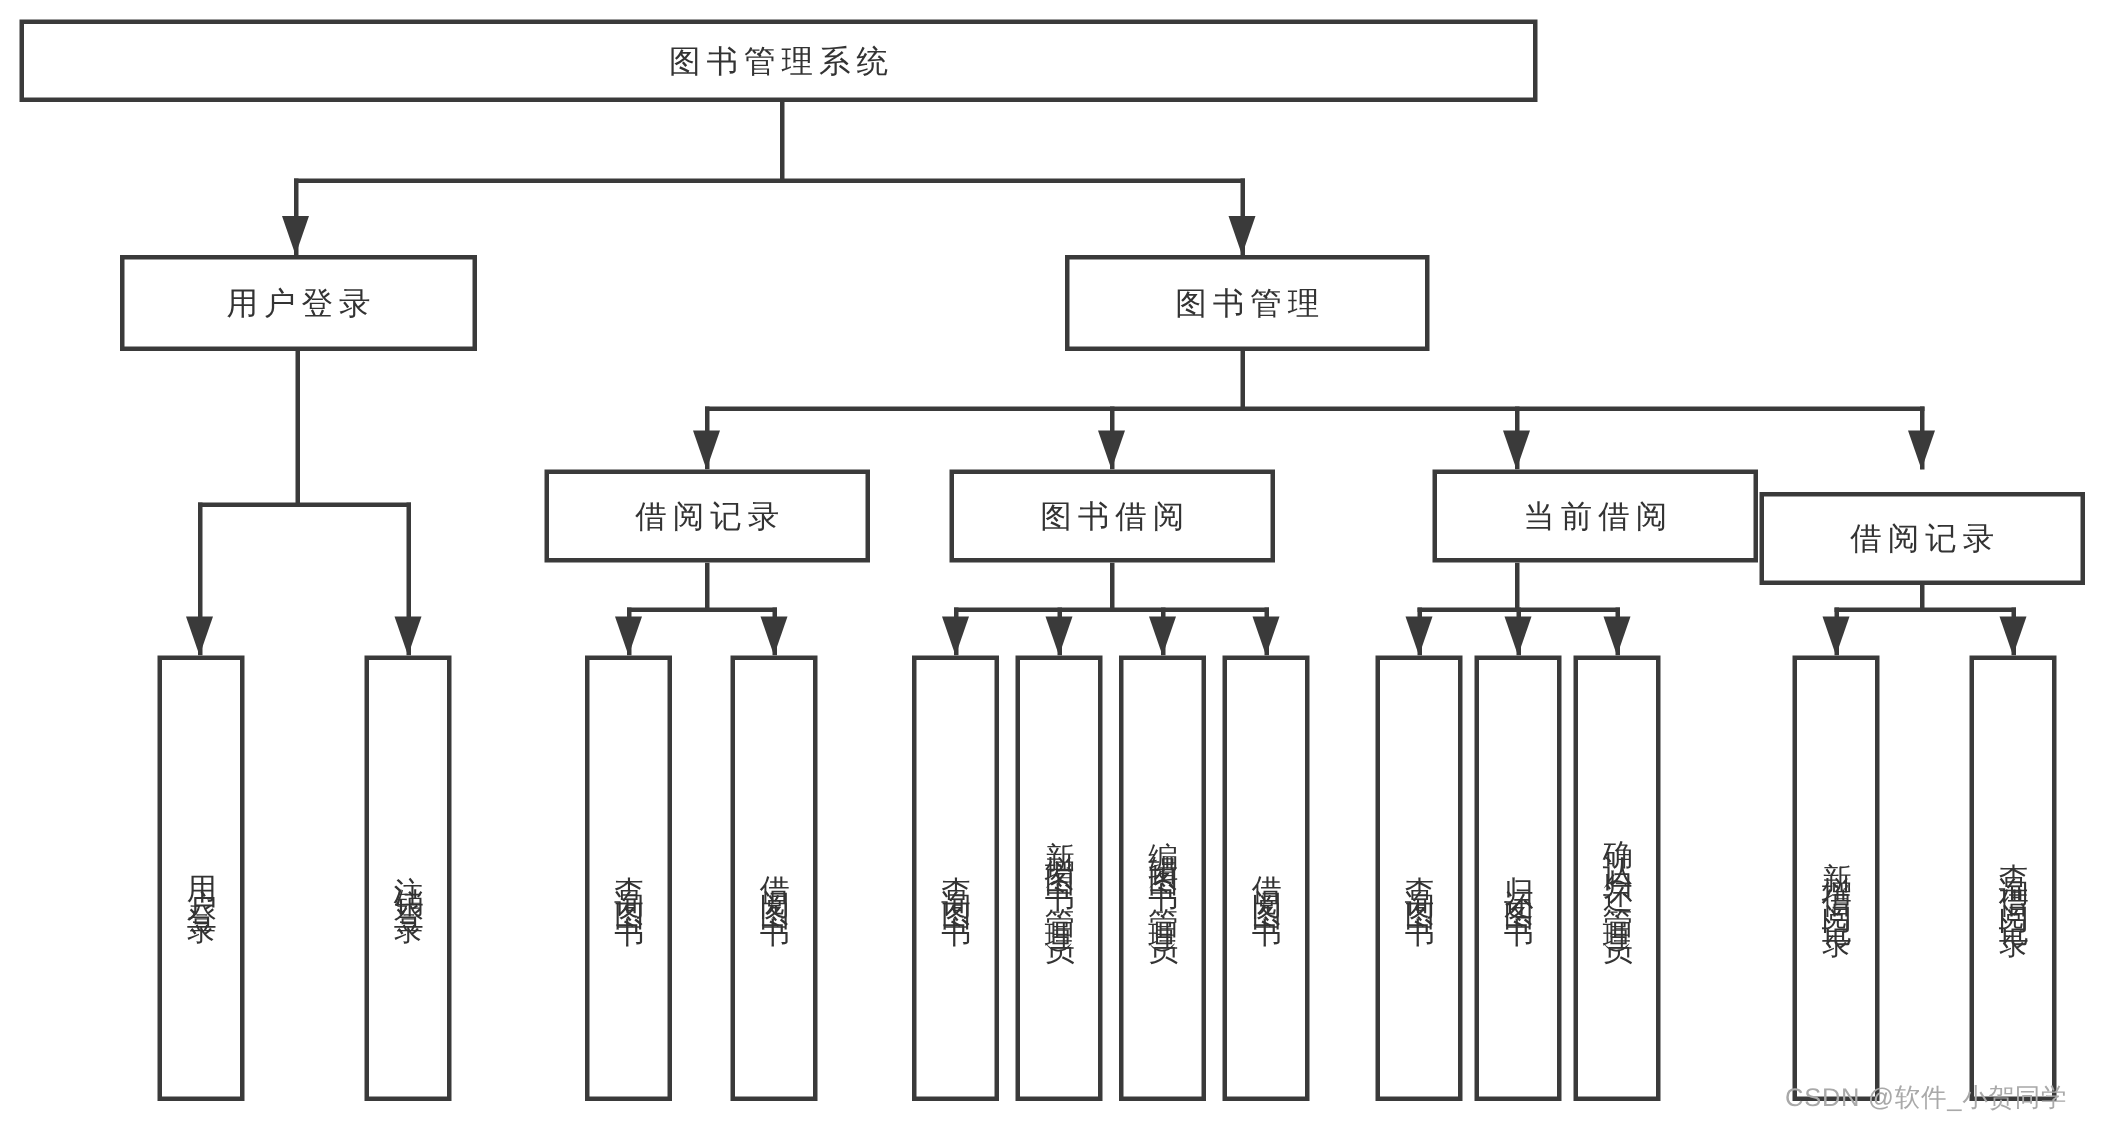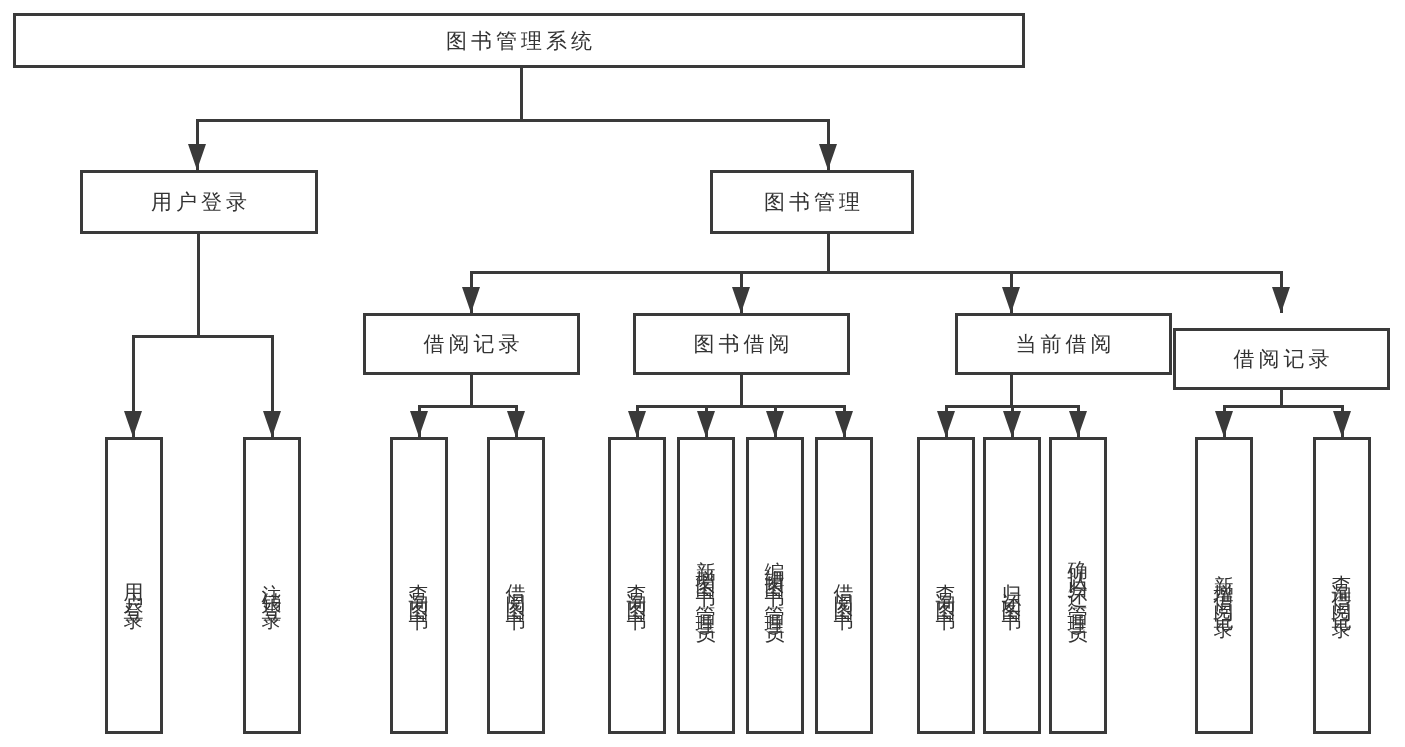--- a/index.html
+++ b/index.html
@@ -93,21 +93,21 @@
   <div class="arrow" style="left:1215px;top:411px;"></div>
   <div class="arrow" style="left:1333px;top:411px;"></div>
 
   <div class="box hbox" style="left:13px;top:13px;width:1012px;height:55px;text-align:center;">
     <span>图书管理系统</span>
   </div>
 
   <div class="box hbox" style="left:80px;top:170px;width:238px;height:64px;">
     <span>用户登录</span>
   </div>
-  <div class="box hbox" style="left:710px;top:170px;width:204px;height:64px;text-align:right;">
+  <div class="box hbox" style="left:710px;top:170px;width:243px;height:64px;text-align:right;">
     <span>图书管理</span>
   </div>
 
   <div class="box hbox" style="left:363px;top:313px;width:217px;height:62px;">
     <span>借阅记录</span>
   </div>
   <div class="box hbox" style="left:633px;top:313px;width:217px;height:62px;">
     <span>图书借阅</span>
   </div>
   <div class="box hbox" style="left:955px;top:313px;width:217px;height:62px;">
@@ -154,14 +154,15 @@
     <span>确认归还（管理员）</span>
   </div>
 
   <div class="box vbox" style="left:1195px;top:437px;width:58px;height:297px;">
     <span>新增借阅记录</span>
   </div>
   <div class="box vbox" style="left:1313px;top:437px;width:58px;height:297px;">
     <span>查询借阅记录</span>
   </div>
 
+  <div class="watermark">CSDN @软件_小贺同学</div>
 
 </div>
 
 </body></html>

